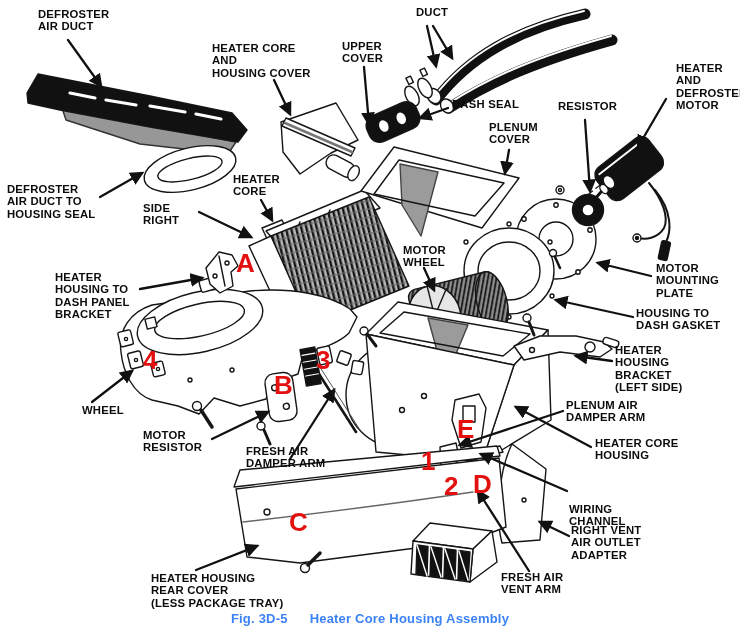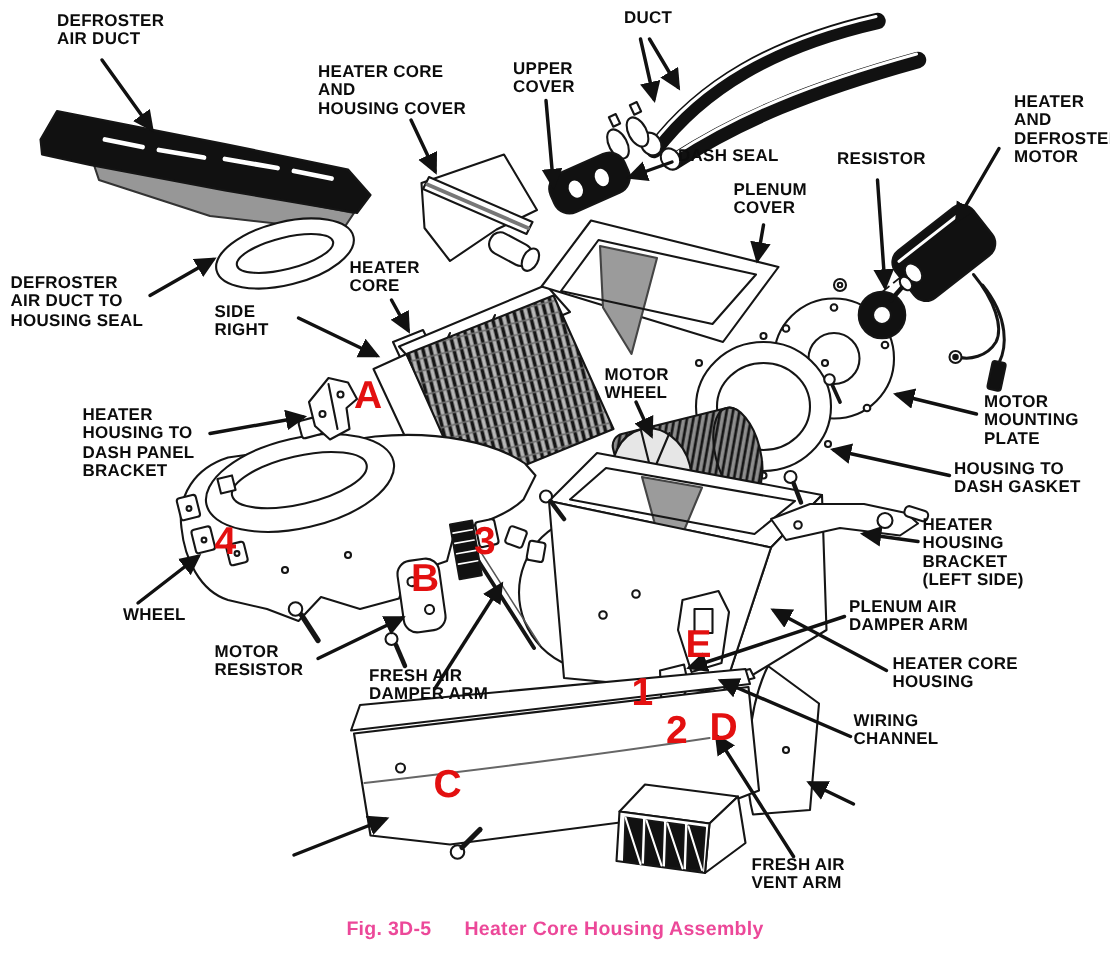--- a/index.html
+++ b/index.html
@@ -4,21 +4,21 @@
 <style>
   html,body{margin:0;padding:0;background:#fff;}
   .stage{position:relative;width:740px;height:640px;background:#fff;overflow:hidden;
          font-family:"Liberation Sans",sans-serif;border-radius:12px;}
   .stage svg{position:absolute;left:0;top:0;}
   .lbl{position:absolute;font-weight:700;font-size:11.3px;line-height:12.3px;
        color:#0c0c0c;white-space:pre-line;letter-spacing:.2px;}
   .callout{position:absolute;font-weight:700;font-size:26px;line-height:1;
            color:var(--callout-red,#e31010);}
   .caption{position:absolute;left:140px;top:611px;width:460px;text-align:center;
-           font-weight:700;font-size:13px;color:#ec4899;letter-spacing:.2px;}
+           font-weight:700;font-size:13px;color:#3b82f6;letter-spacing:.2px;}
   .caption .gap{display:inline-block;width:22px;}
 </style>
 </head>
 <body>
 
 <div class="stage">
 
 <svg width="740" height="640" viewBox="0 0 740 640">
   <defs>
     <marker id="ah" markerWidth="8" markerHeight="8" refX="5" refY="3" orient="auto">
@@ -363,24 +363,30 @@
   <div class="lbl" style="left:636px;top:307px">HOUSING TO
 DASH GASKET</div>
   <div class="lbl" style="left:615px;top:344px">HEATER
 HOUSING
 BRACKET
 (LEFT SIDE)</div>
   <div class="lbl" style="left:566px;top:399px">PLENUM AIR
 DAMPER ARM</div>
   <div class="lbl" style="left:595px;top:437px">HEATER CORE
 HOUSING</div>
-  <div class="lbl" style="left:569px;top:475px">WIRING
+  <div class="lbl" style="left:569px;top:503px">WIRING
 CHANNEL</div>
+  <div class="lbl" style="left:571px;top:524px">RIGHT VENT
+AIR OUTLET
+ADAPTER</div>
   <div class="lbl" style="left:501px;top:571px">FRESH AIR
 VENT ARM</div>
+  <div class="lbl" style="left:151px;top:572px">HEATER HOUSING
+REAR COVER
+(LESS PACKAGE TRAY)</div>
 
   <div class="callout" style="left:236px;top:250px">A</div>
   <div class="callout" style="left:274px;top:372px">B</div>
   <div class="callout" style="left:289px;top:509px">C</div>
   <div class="callout" style="left:473px;top:471px">D</div>
   <div class="callout" style="left:457px;top:416px">E</div>
   <div class="callout" style="left:421px;top:448px">1</div>
   <div class="callout" style="left:444px;top:473px">2</div>
   <div class="callout" style="left:316px;top:347px">3</div>
   <div class="callout" style="left:143px;top:347px">4</div>

